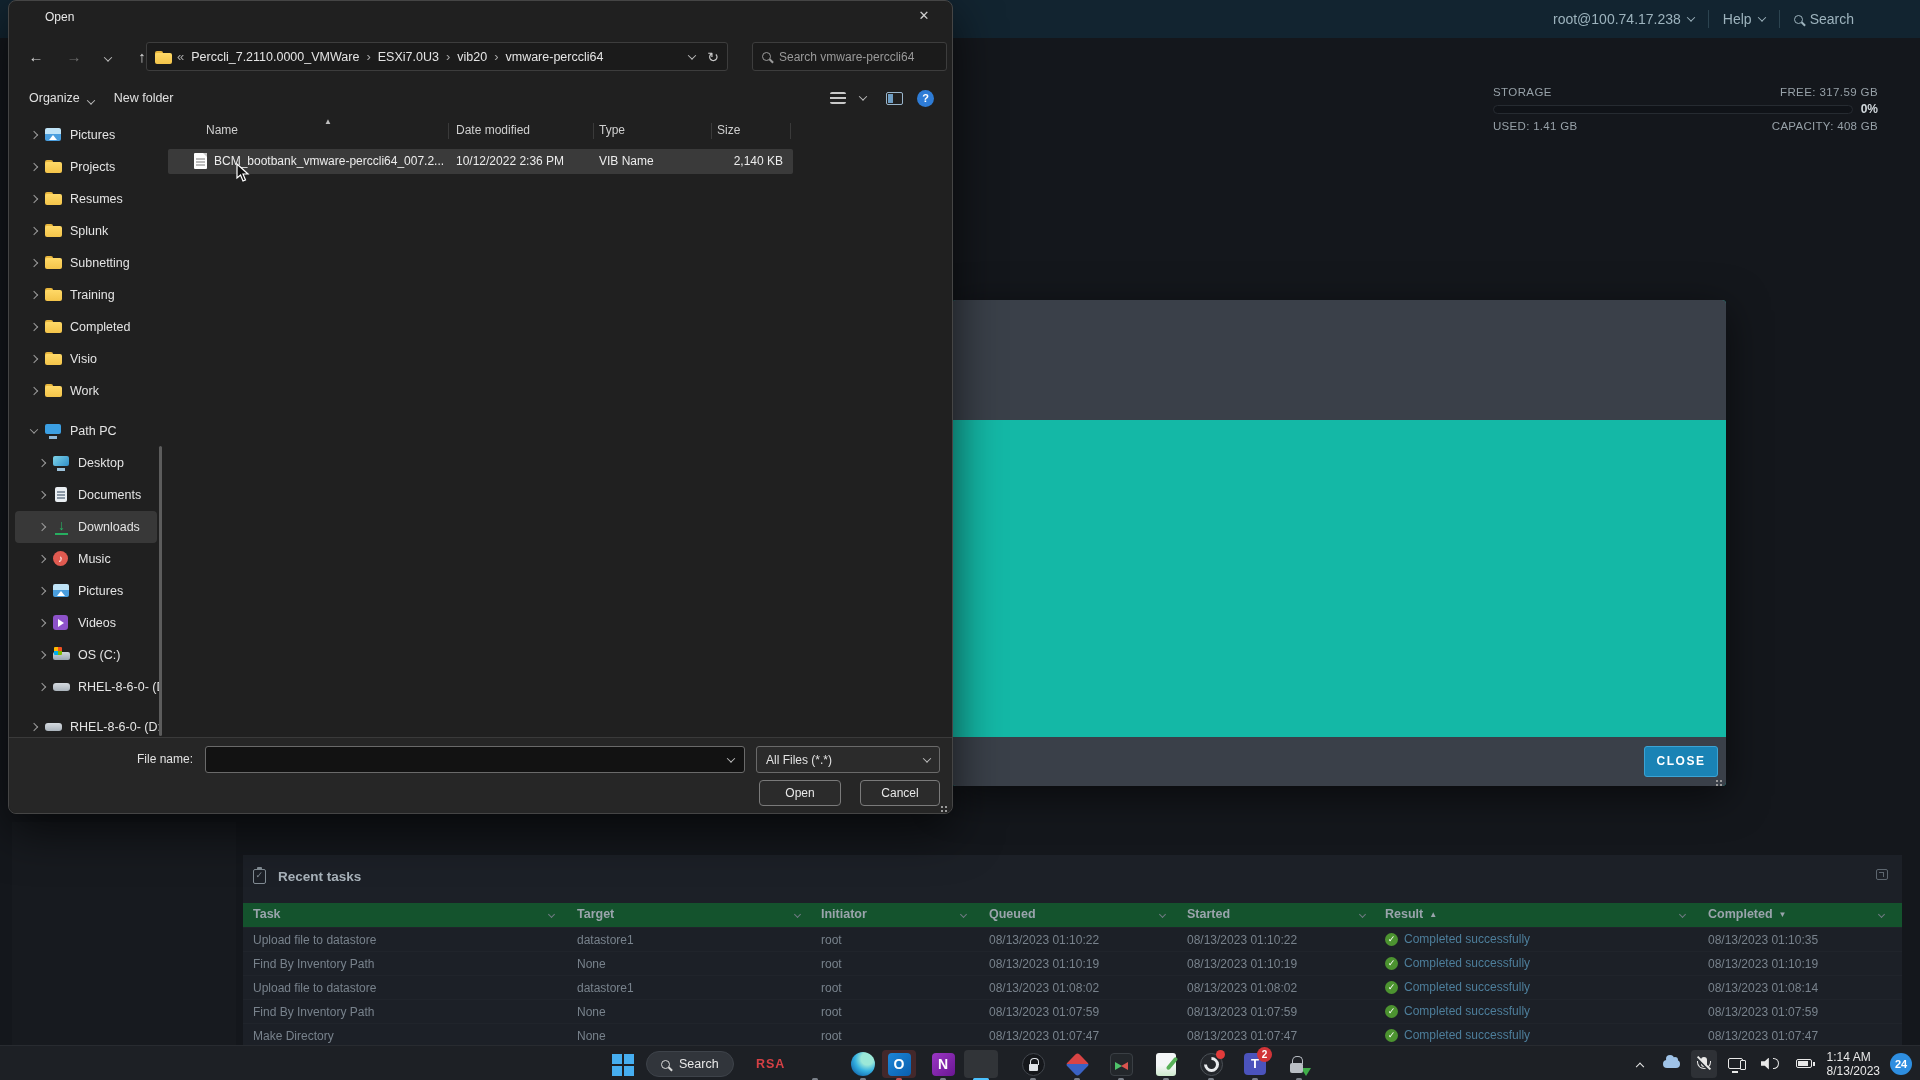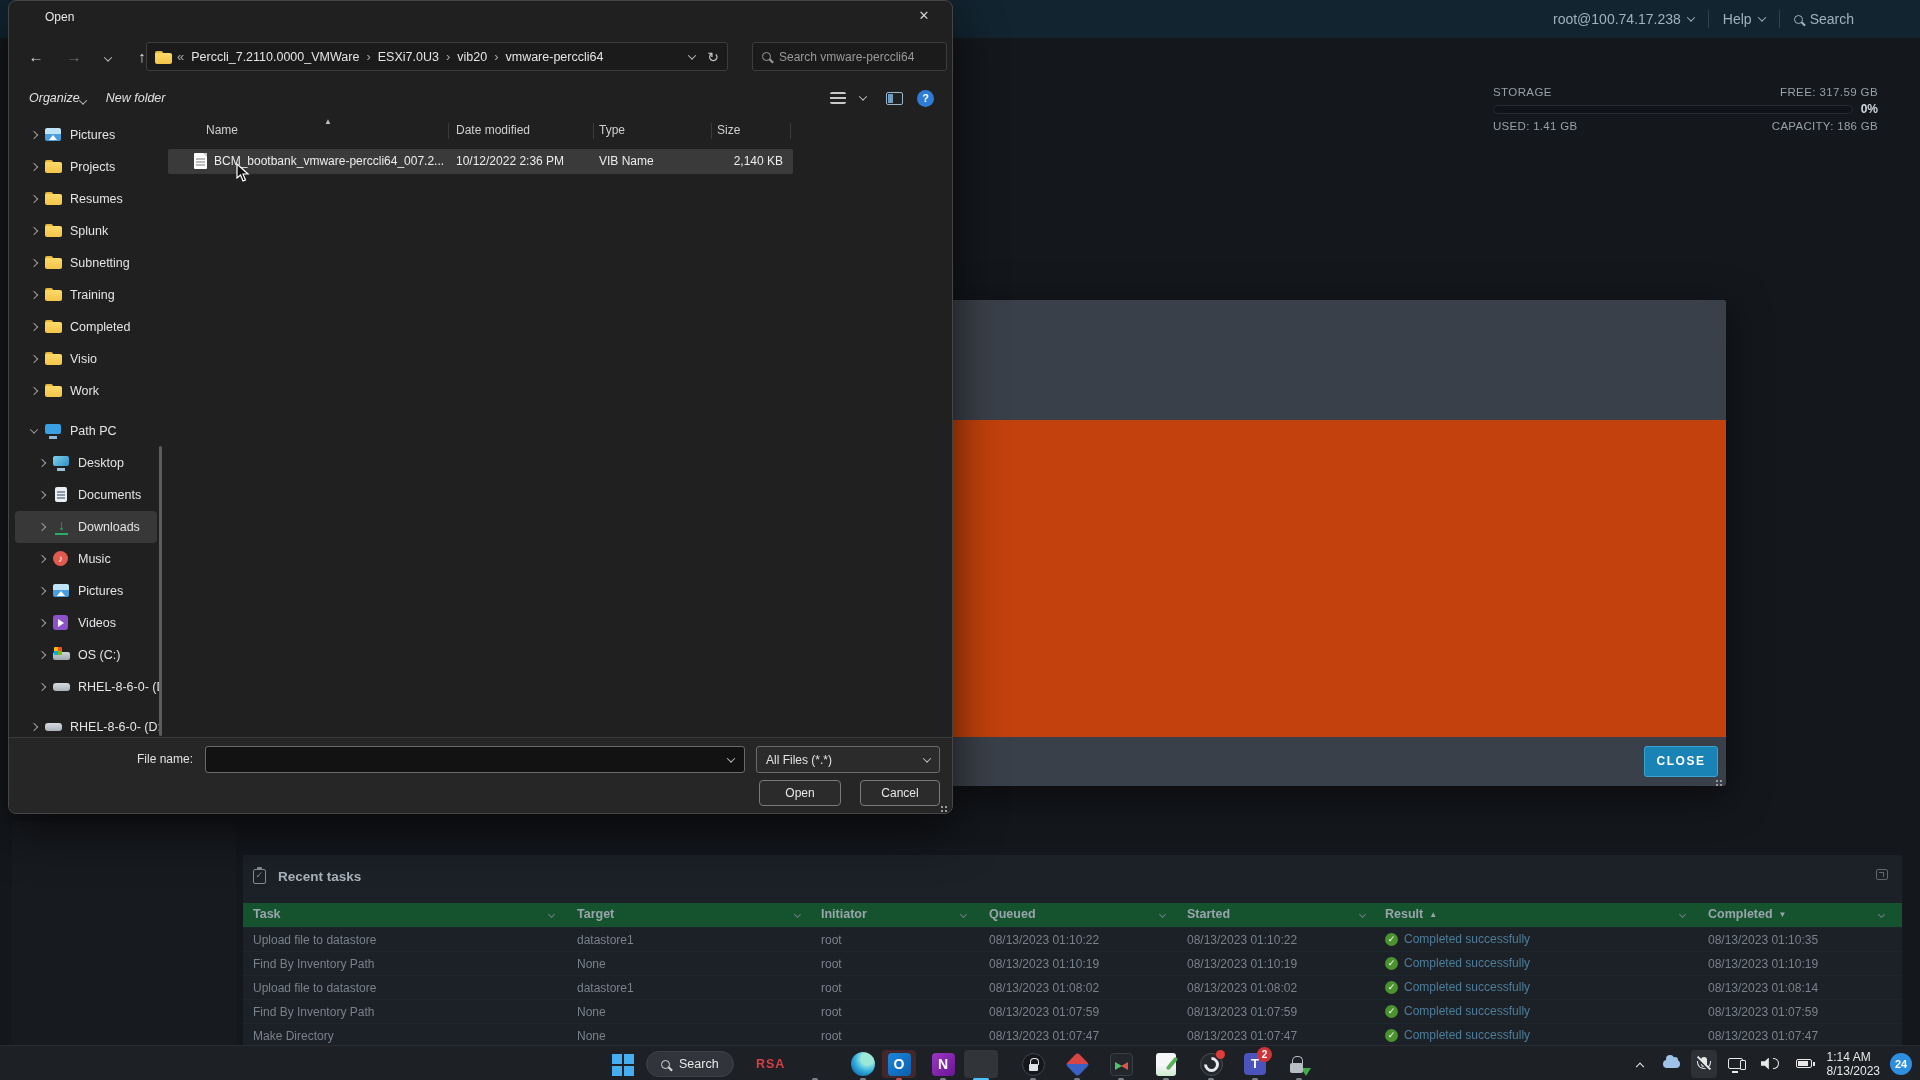--- a/index.html
+++ b/index.html
@@ -24,21 +24,21 @@
     transform:rotate(45deg); right:-4px; bottom:-2px; }
 
   #storage-block { left:1493px; top:86px; width:385px; }
   #storage-block .row1 { display:flex; justify-content:space-between; color:#97a1a8; font-size:11.5px; letter-spacing:.4px; }
   #storage-block .barrow { display:flex; align-items:center; gap:8px; margin-top:4px; }
   #storage-block .bar { flex:1; height:9px; background:#101318; border-radius:5px; border:1px solid #262b31; }
   #storage-block .pct { color:#d2d9dd; font-size:12px; font-weight:bold; }
   #storage-block .row2 { display:flex; justify-content:space-between; color:#97a1a8; font-size:11.5px; margin-top:4px; letter-spacing:.3px; }
 
   #bg-modal { left:952px; top:300px; width:774px; height:486px; border-radius:4px;
-    background:#c2410c; box-shadow:0 10px 40px rgba(0,0,0,.55); }
+    background:#14b8a6; box-shadow:0 10px 40px rgba(0,0,0,.55); }
   #bg-modal .m-head { position:absolute; left:0; top:0; right:0; height:120px; background:#3a4049; border-radius:4px 4px 0 0; }
   #bg-modal .m-foot { position:absolute; left:0; bottom:0; right:0; height:49px; background:#3a4049; border-radius:0 0 4px 4px; }
   #close-btn { position:absolute; right:8px; bottom:9px; width:74px; height:31px; background:#1a83b5;
     border:1px solid #3ba3d4; border-radius:3px; color:#fff; font-weight:bold; font-size:12px;
     letter-spacing:1.5px; text-align:center; line-height:29px; cursor:pointer; }
 
   #left-faint-panel { left:12px; top:822px; width:224px; height:223px; background:#171a1f; }
 
   
   #tasks-panel { left:243px; top:855px; width:1659px; height:190px; background:#1c2027; }
@@ -82,21 +82,21 @@
   #addr-tail { margin-left:auto; display:flex; align-items:center; gap:12px; color:#bdbdbd; }
   #refresh-icon { font-size:14px; color:#c9c9c9; cursor:pointer; }
   #dlg-search { position:absolute; left:743px; top:7px; width:195px; height:29px; background:#1b1b1b;
     border:1px solid #3d3d3d; border-radius:3px; display:flex; align-items:center; padding:0 9px; gap:8px; }
   #dlg-search input { background:transparent; border:none; outline:none; color:#c9c9c9; font-size:12px; width:150px;
     font-family:"Liberation Sans",sans-serif; }
   #dlg-search input::placeholder { color:#9a9a9a; }
 
   #dlg-toolbar { position:absolute; left:0; top:80px; right:0; height:34px; display:flex; align-items:center;
     color:#e0e0e0; font-size:12.5px; }
-  .tool-item { display:flex; align-items:flex-end; gap:0; cursor:pointer; margin-left:20px;font-style:italic; }
+  .tool-item { display:flex; align-items:flex-end; gap:8px; cursor:pointer; margin-left:20px; }
   #toolbar-right { position:absolute; right:18px; top:0; height:34px; display:flex; align-items:center; gap:14px; }
   .viewlist-icon { width:16px; height:12px; border-radius:2px;
     background:repeating-linear-gradient(#c9c9c9 0 2px,transparent 2px 5px); }
   .previewpane-icon { width:17px; height:13px; border:1.5px solid #9ab6cc; border-radius:2px; position:relative; }
   .previewpane-icon::before { content:""; position:absolute; left:1px; top:1px; bottom:1px; width:5px; background:#6f9ec4; }
   .help-icon { width:17px; height:17px; border-radius:50%; background:#2e7cd6; color:#fff; font-size:11px;
     font-weight:bold; text-align:center; line-height:17px; cursor:pointer; }
 
   
   #dlg-sidebar { position:absolute; left:0; top:118px; width:152px; height:622px; overflow:hidden; }
@@ -284,21 +284,21 @@
     <div class="row1">
       <span>STORAGE</span>
       <span>FREE: 317.59 GB</span>
     </div>
     <div class="barrow">
       <div class="bar"></div>
       <span class="pct">0%</span>
     </div>
     <div class="row2">
       <span>USED: 1.41 GB</span>
-      <span>CAPACITY: 186 GB</span>
+      <span>CAPACITY: 408 GB</span>
     </div>
   </div>
 
   <div class="abs" id="bg-modal">
     <div class="m-head"></div>
     <div class="m-foot">
       <div id="close-btn">CLOSE</div>
       <span class="grip" style="right:4px;bottom:4px;"></span>
     </div>
   </div>

